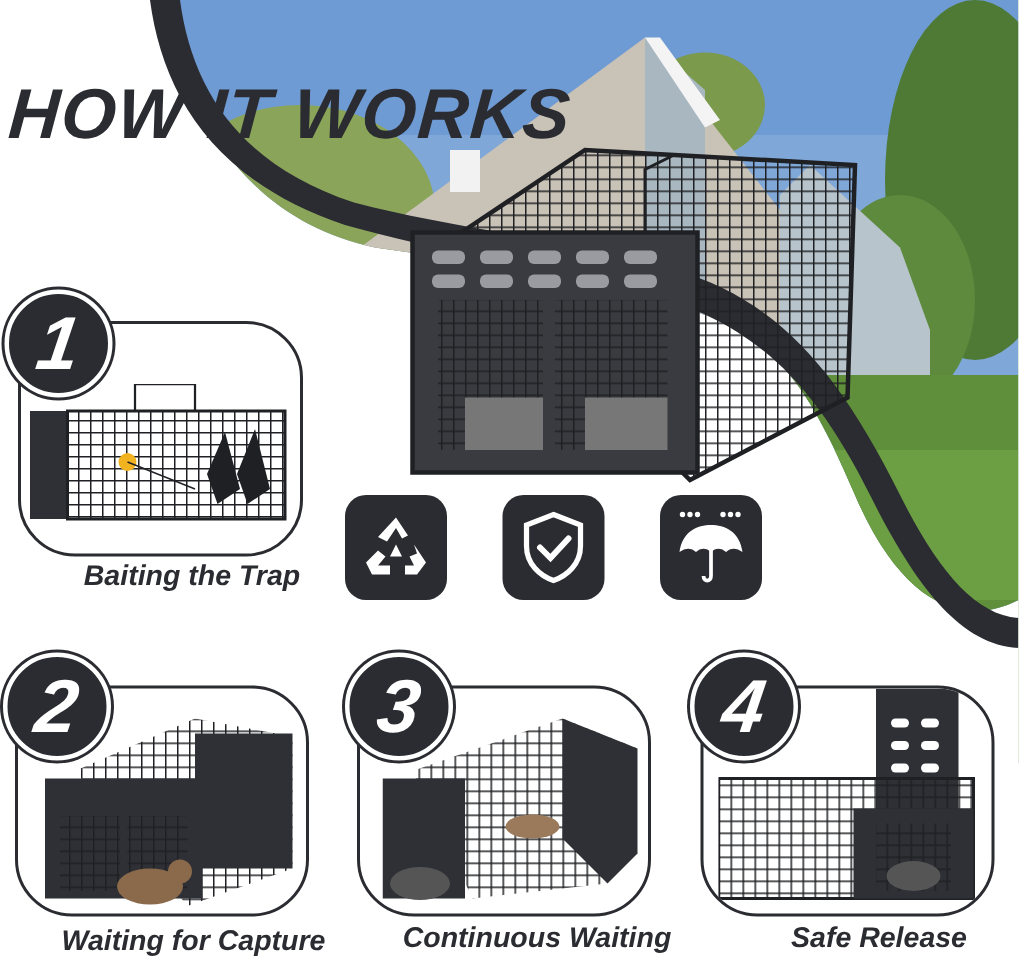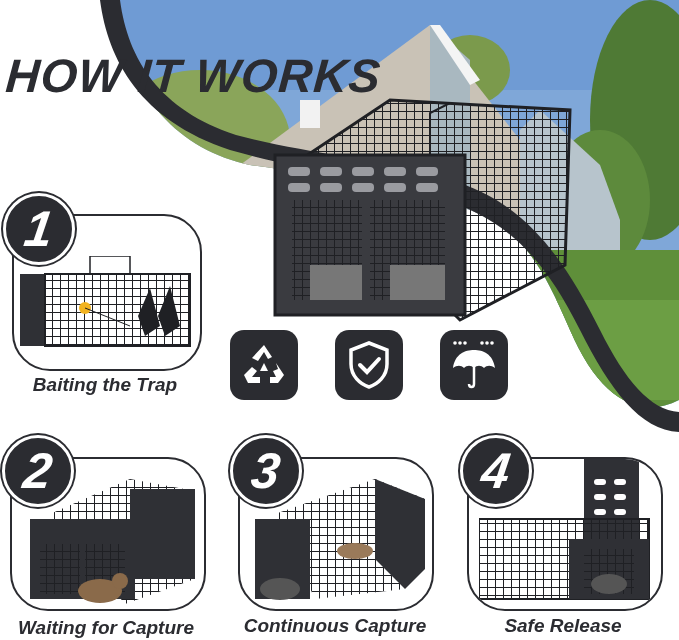--- a/index.html
+++ b/index.html
@@ -2,21 +2,21 @@
 <html><head>
 <meta charset="utf-8">
 <style>
   html,body{margin:0;padding:0;background:#fff;}
   #root{position:relative;width:679px;height:640px;overflow:hidden;background:#ffffff;font-family:"Liberation Sans",sans-serif;}
   .hero-bg{position:absolute;left:0;top:0;width:679px;height:640px;}
   .title{position:absolute;left:6px;top:52px;font-weight:bold;font-style:italic;font-size:47px;letter-spacing:1px;color:#2b2c31;line-height:1;transform:skewX(-4deg);}
   .step-card{position:absolute;border:2px solid #2b2c31;border-radius:38px;background:#fff;overflow:hidden;}
   .step-badge{position:absolute;width:66px;height:66px;border-radius:50%;background:#2b2c31;border:3px solid #fff;box-shadow:0 0 0 2px #2b2c31;display:flex;align-items:center;justify-content:center;}
   .step-badge span{color:#fff;font-weight:bold;font-style:italic;font-size:50px;line-height:1;transform:skewX(-8deg);}
-  .step-label{position:absolute;font-weight:bold;font-style:italic;font-size:19px;color:#2b2c31;white-space:nowrap;text-align:center;}
+  .step-label{position:absolute;font-weight:bold;font-style:italic;font-size:19px;color:#2b2c31;white-space:nowrap;text-align:center;margin-left:23px;}
   .feature-icon{position:absolute;width:68px;height:70px;border-radius:14px;background:#2b2c31;display:flex;align-items:center;justify-content:center;}
 </style>
 </head>
 <body>
 
 <div id="root">
 
   <svg class="hero-bg" viewBox="0 0 679 640">
     <defs>
       <clipPath id="sceneClip">
@@ -143,21 +143,21 @@
       <polygon points="20,35 120,0 170,20 150,110 60,120" fill="url(#mesh)"></polygon>
       <polygon points="120,0 170,20 170,90 150,110 120,80" fill="#2f3035"></polygon>
       <rect x="0" y="40" width="55" height="80" fill="#2f3035"></rect>
       <ellipse cx="100" cy="72" rx="18" ry="8" fill="#9a7a5a"></ellipse>
       <ellipse cx="25" cy="110" rx="20" ry="11" fill="#555"></ellipse>
     </svg>
   </div>
   <div class="step-badge" style="left:230px;top:435px;">
       <span>3</span>
     </div>
-  <div class="step-label" style="left:225px;top:615px;width:220px;">Continuous Capture</div>
+  <div class="step-label" style="left:225px;top:615px;width:220px;">Continuous Waiting</div>
 
   <div class="step-card" style="left:467px;top:457px;width:192px;height:150px;">
     <svg style="position:absolute;left:10px;top:0px;width:180px;height:145px;" viewBox="0 0 180 145">
       <rect x="105" y="0" width="55" height="90" fill="#2f3035"></rect>
       <g fill="#fff">
           <rect x="115" y="20" width="12" height="6" rx="3"></rect>
           <rect x="135" y="20" width="12" height="6" rx="3"></rect>
           <rect x="115" y="35" width="12" height="6" rx="3"></rect>
           <rect x="135" y="35" width="12" height="6" rx="3"></rect>
           <rect x="115" y="50" width="12" height="6" rx="3"></rect>

